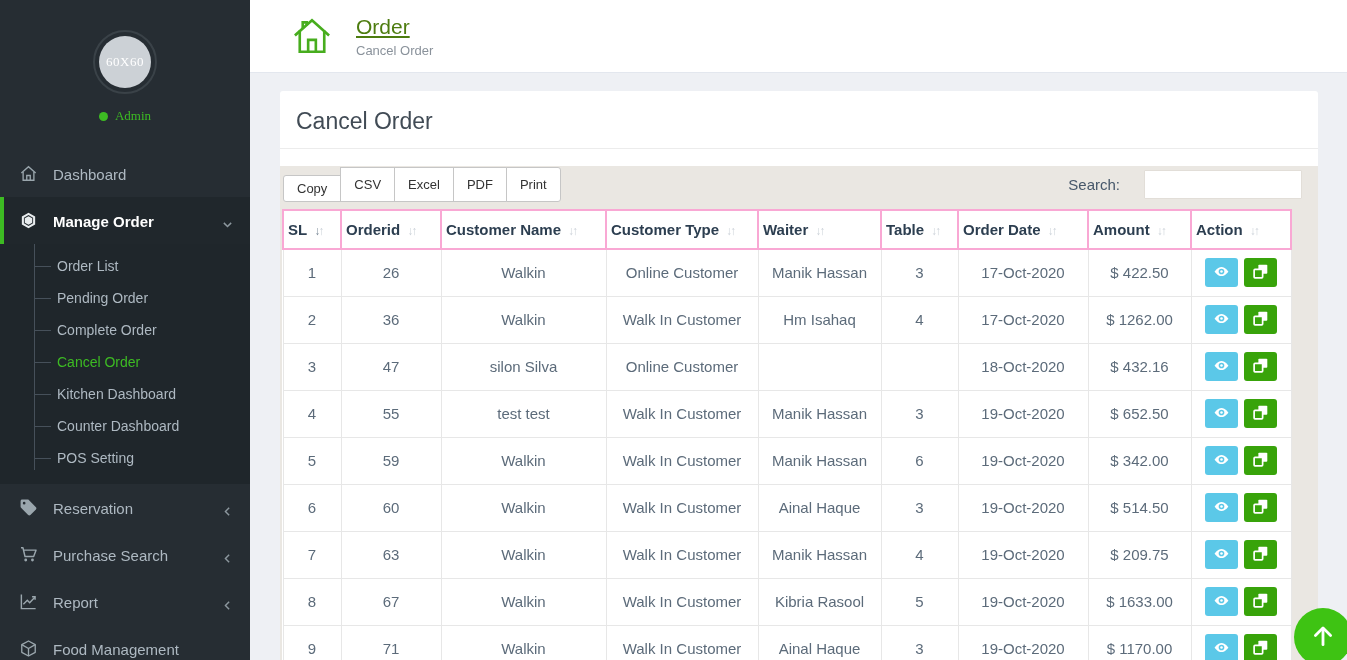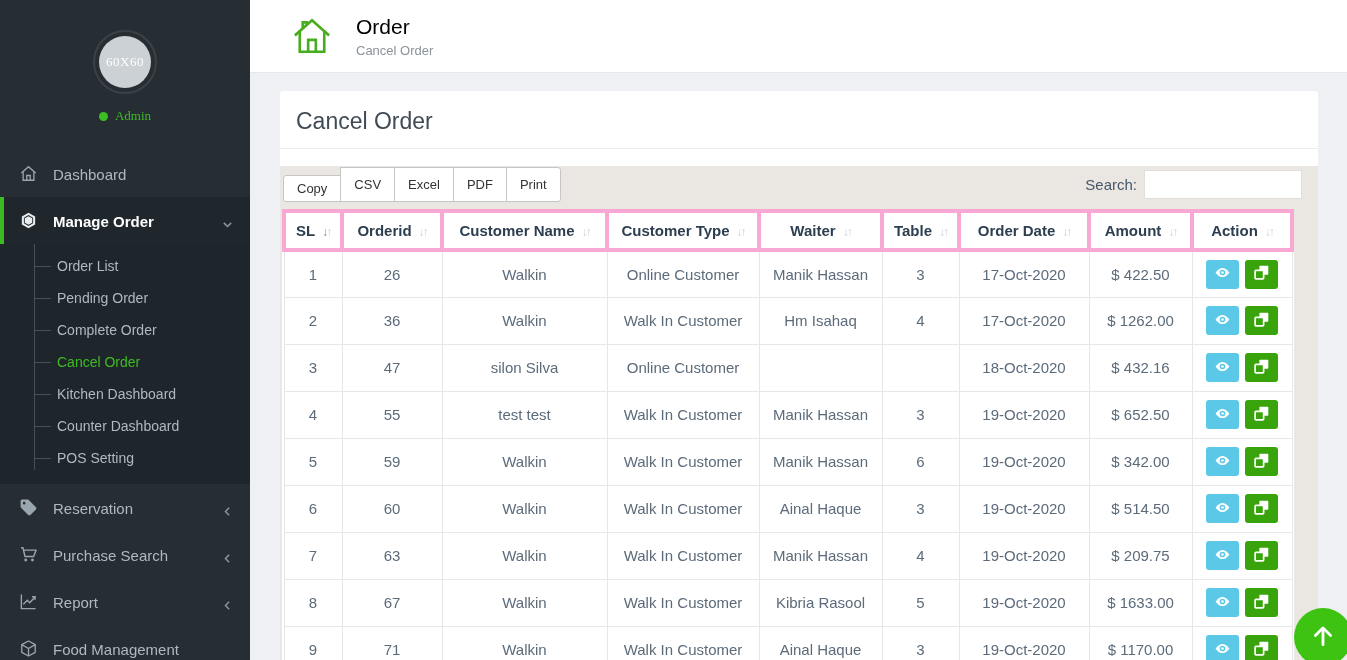--- a/index.html
+++ b/index.html
@@ -23,40 +23,40 @@
   .submenu { background:#1f262b; padding:6px 0 10px; position:relative; }
   .submenu-line { position:absolute; left:34px; top:0; bottom:14px; width:1px; background:#46505a; }
   .submenu-item { position:relative; padding:8px 10px 8px 57px; font-size:14px; color:#aeb9c2; cursor:pointer; }
   .submenu-item::before { content:""; position:absolute; left:34px; top:50%; width:17px; height:1px; background:#46505a; }
   .submenu-item.active { color:#3dbb23; }
 
   
   .topbar { position:absolute; left:250px; top:0; right:0; height:73px; background:#ffffff; border-bottom:1px solid #e3e7ee; display:flex; align-items:center; padding-left:40px; z-index:2; }
   .topbar .home-big { width:44px; height:42px; color:#47ad1e; margin-right:22px; }
   .topbar .home-big svg { width:100%; height:100%; }
-  .tb-titles .tb-title { font-size:21px; color:#000000; font-weight:500; }
+  .tb-titles .tb-title { font-size:21px; color:#4d7c0f; font-weight:500;text-decoration:underline; }
   .tb-titles .tb-sub { font-size:13px; color:#8a929b; margin-top:4px; }
 
   
   .content { position:absolute; left:250px; top:73px; right:0; bottom:0; background:#eef0f4; overflow:hidden; }
   .card { position:absolute; left:30px; top:18px; width:1038px; height:600px; background:#ffffff; border-radius:3px; }
   .card-title { font-size:23px; color:#414b55; padding:17px 16px 13px 16px; border-bottom:1px solid #ececec; }
   .dt-wrapper { margin-top:17px; background:#eae7e2; padding:3px 0 6px 0; }
   .dt-toolbar { display:flex; align-items:center; height:30px; margin:0 16px 10px 3px; }
   .btn-group { display:flex; }
   .dt-btn { background:#ffffff; border:1px solid #c6c6c6; color:#333; font-size:13px; padding:5px 13px; margin-left:-1px; cursor:pointer; font-family:"Liberation Sans",sans-serif; }
   .dt-btn:first-child { border-radius:3px 0 0 3px; margin-left:0;margin-top:8px; }
   .dt-btn:last-child { border-radius:0 3px 3px 0;text-align:right; }
-  .dt-search { margin-left:auto; display:flex; align-items:center; gap:7px; }
+  .dt-search { margin-left:auto; display:flex; align-items:center; gap:24px; }
   .dt-search label { font-size:15px; color:#46576a; }
   .dt-search input { width:158px; height:29px; background:#fff; border:1px solid #e2ded8; border-radius:1px; padding:0 8px; font-size:14px; color:#444; outline:none; }
 
   
   table.dt { border-collapse:collapse; margin-left:2px; width:1008px; background:#fff; table-layout:fixed; }
-  table.dt th { height:39px; font-size:15px; font-weight:bold; color:#2c3e50; border:4px solid #f9a8d4; text-align:center; padding:0 4px; white-space:nowrap; cursor:pointer; }
+  table.dt th { height:39px; font-size:15px; font-weight:bold; color:#2c3e50; border:2px solid #f9a8d4; text-align:left; padding:0 4px; white-space:nowrap; cursor:pointer; }
   table.dt td { height:47px; font-size:15px; color:#5c6b7a; border:1px solid #e7e7e7; text-align:center; padding:2px 4px; background:#fff; }
   td.amount { text-align:right; padding-right:10px; }
   .sort { display:inline-block; margin-left:7px; font-size:12px; letter-spacing:-2px; color:#ccd2d9; font-weight:bold; }
   .sort .a,.sort .b { font-style:normal; }
   th.sorted .sort .a { color:#7d8b99; }
   .act-btn { display:inline-flex; align-items:center; justify-content:center; width:33px; height:29px; border:none; border-radius:3px; cursor:pointer; vertical-align:middle; margin:0 3px; }
   .act-btn svg { width:17px; height:17px; }
   .btn-view { background:#5bc8e8; }
   .btn-clone { background:#38a30a; }
 

